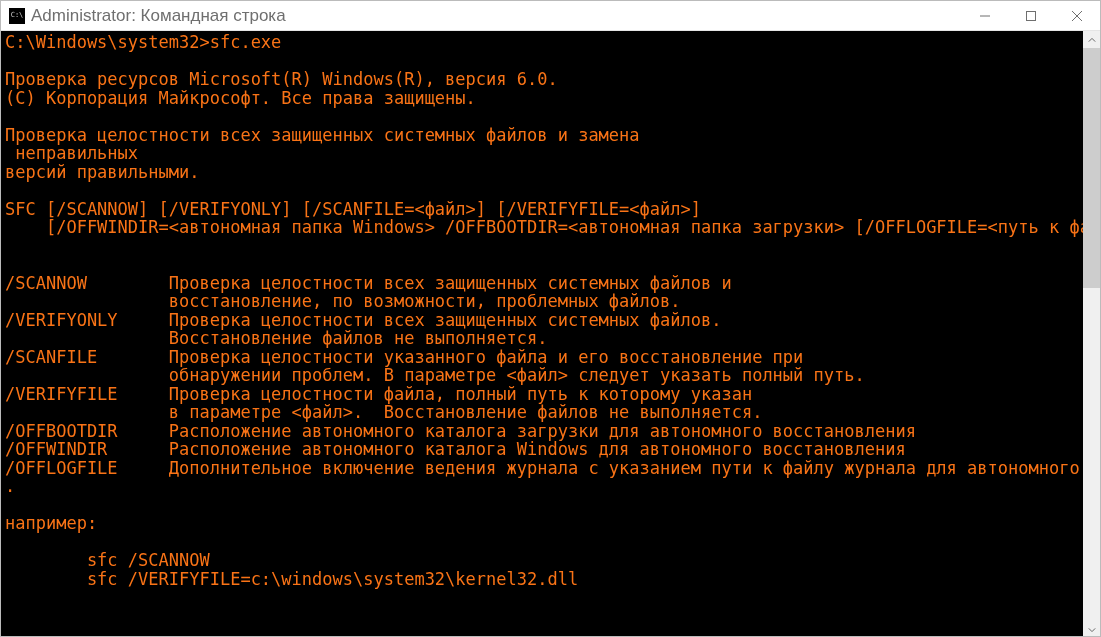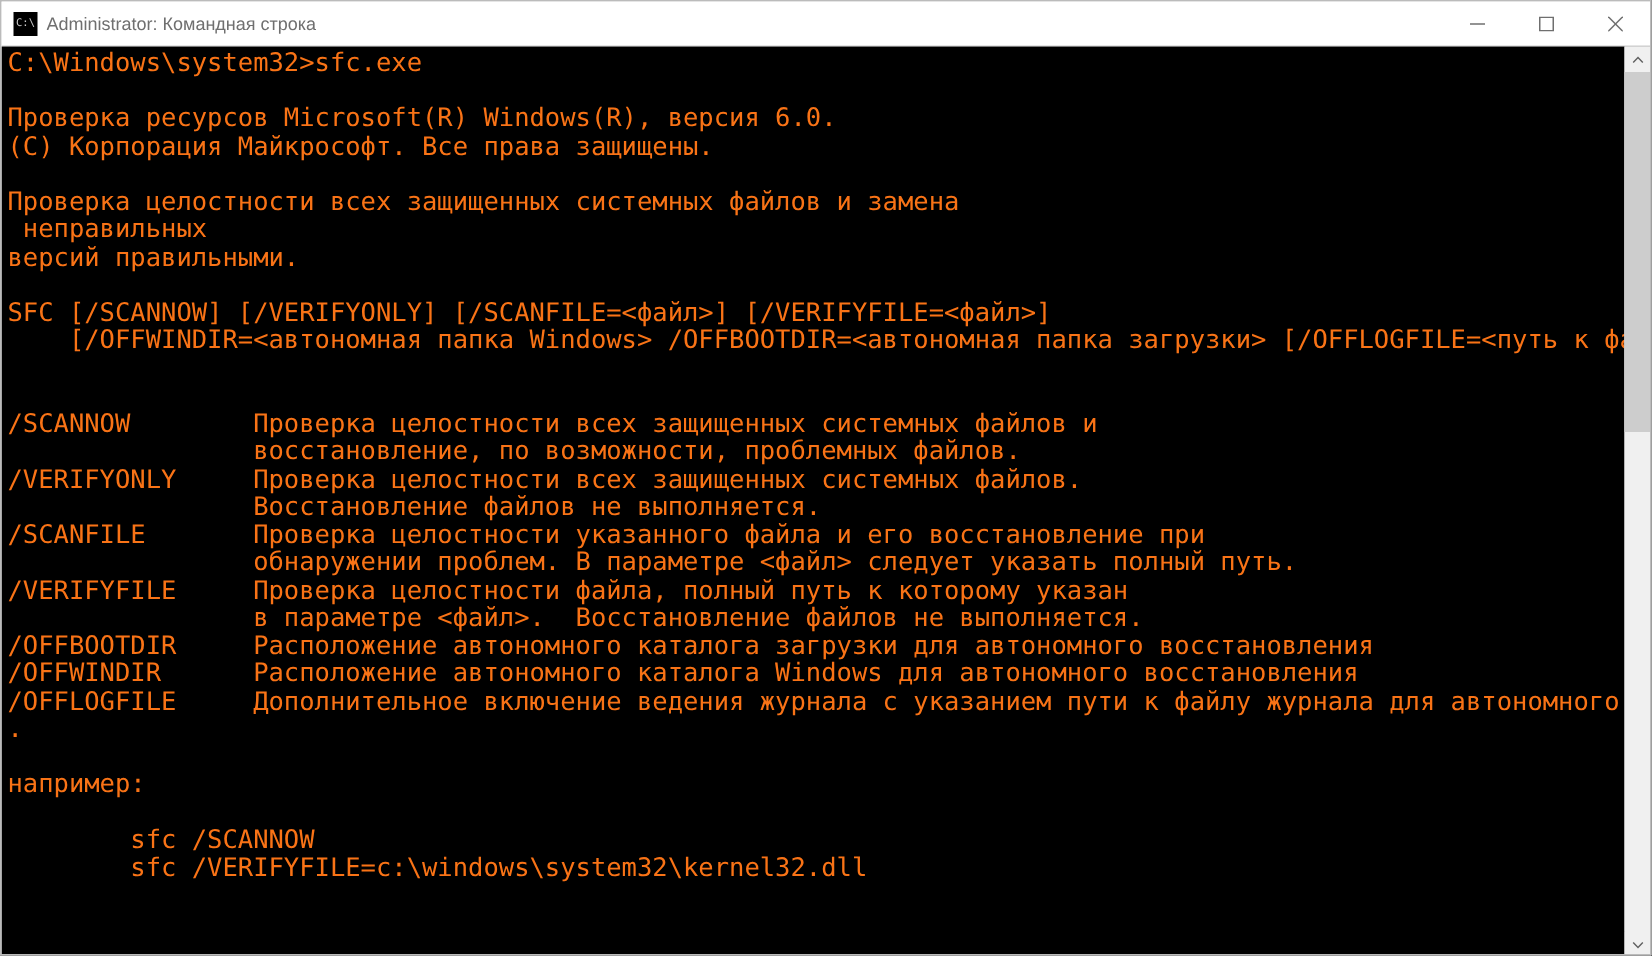--- a/index.html
+++ b/index.html
@@ -32,21 +32,21 @@
   }
   .titlebar-icon::after {
     content: "C:\\";
     color: #ccc;
     font-size: 7px;
     font-family: Consolas, monospace;
     line-height: 1;
   }
   .titlebar-text {
     flex: 1;
-    font-size: 12px;
+    font-size: 17px;
     color: #6f6f6f;
     white-space: nowrap;
     overflow: hidden;
   }
   .titlebar-controls {
     display: flex;
     height: 100%;
   }
   .titlebar-btn {
     width: 46px;

